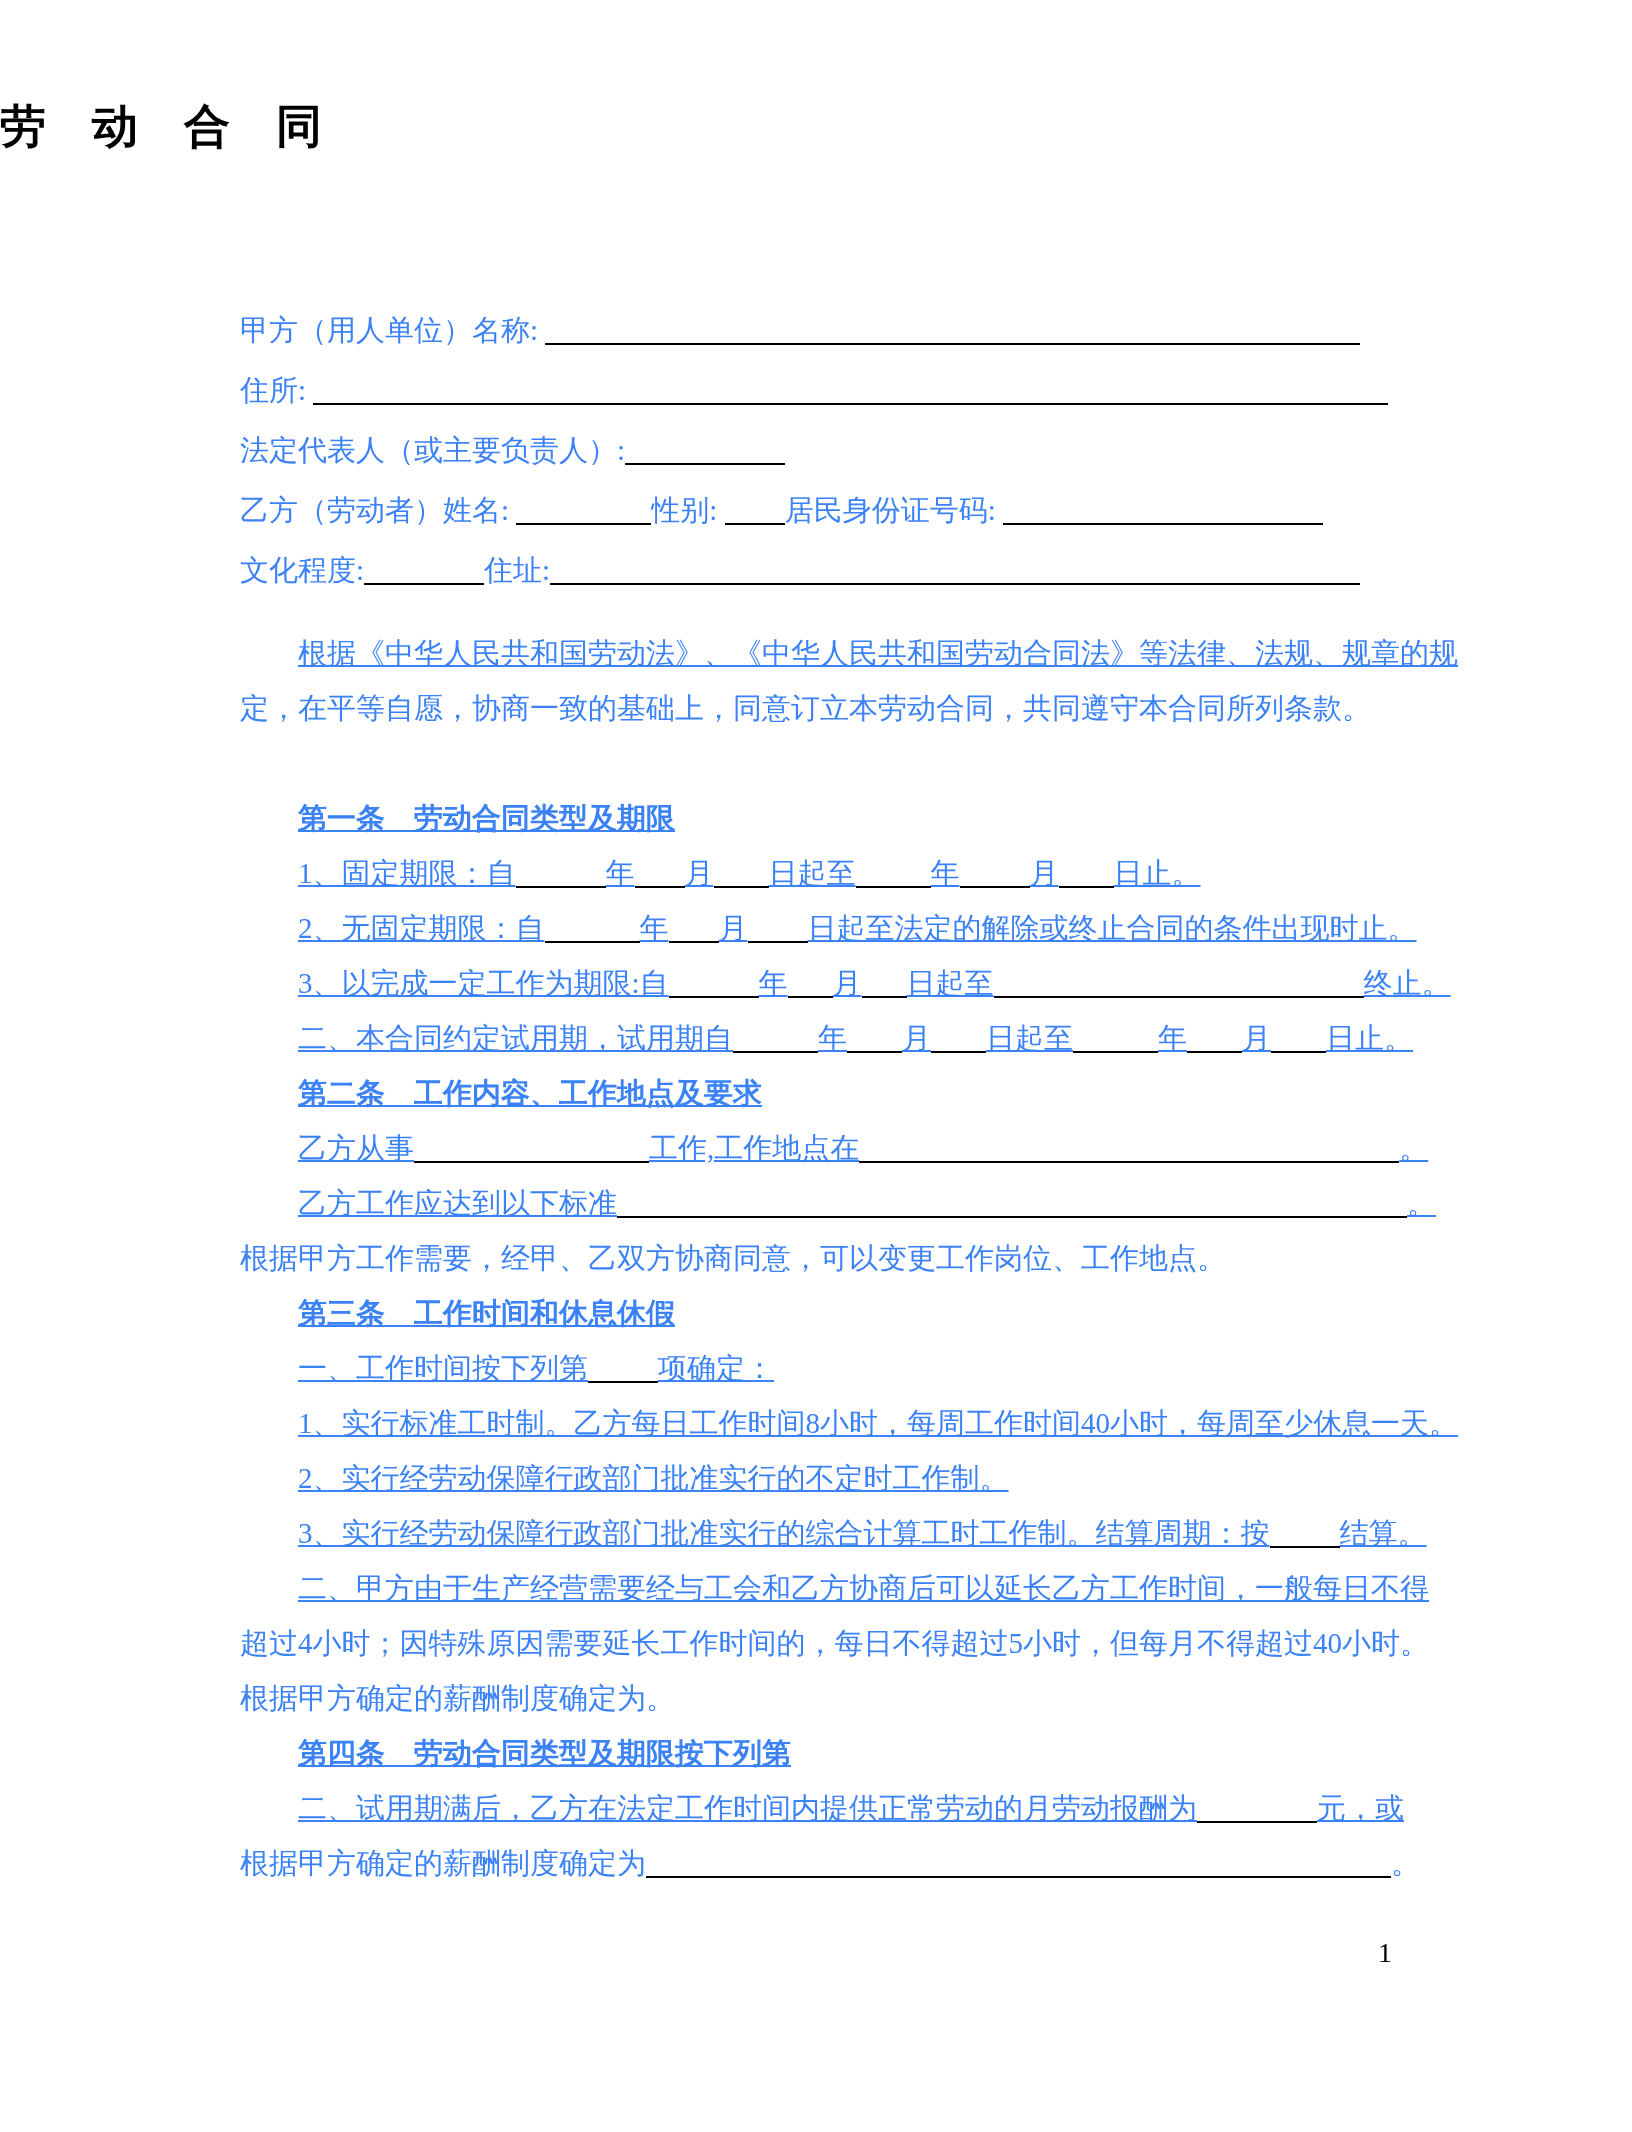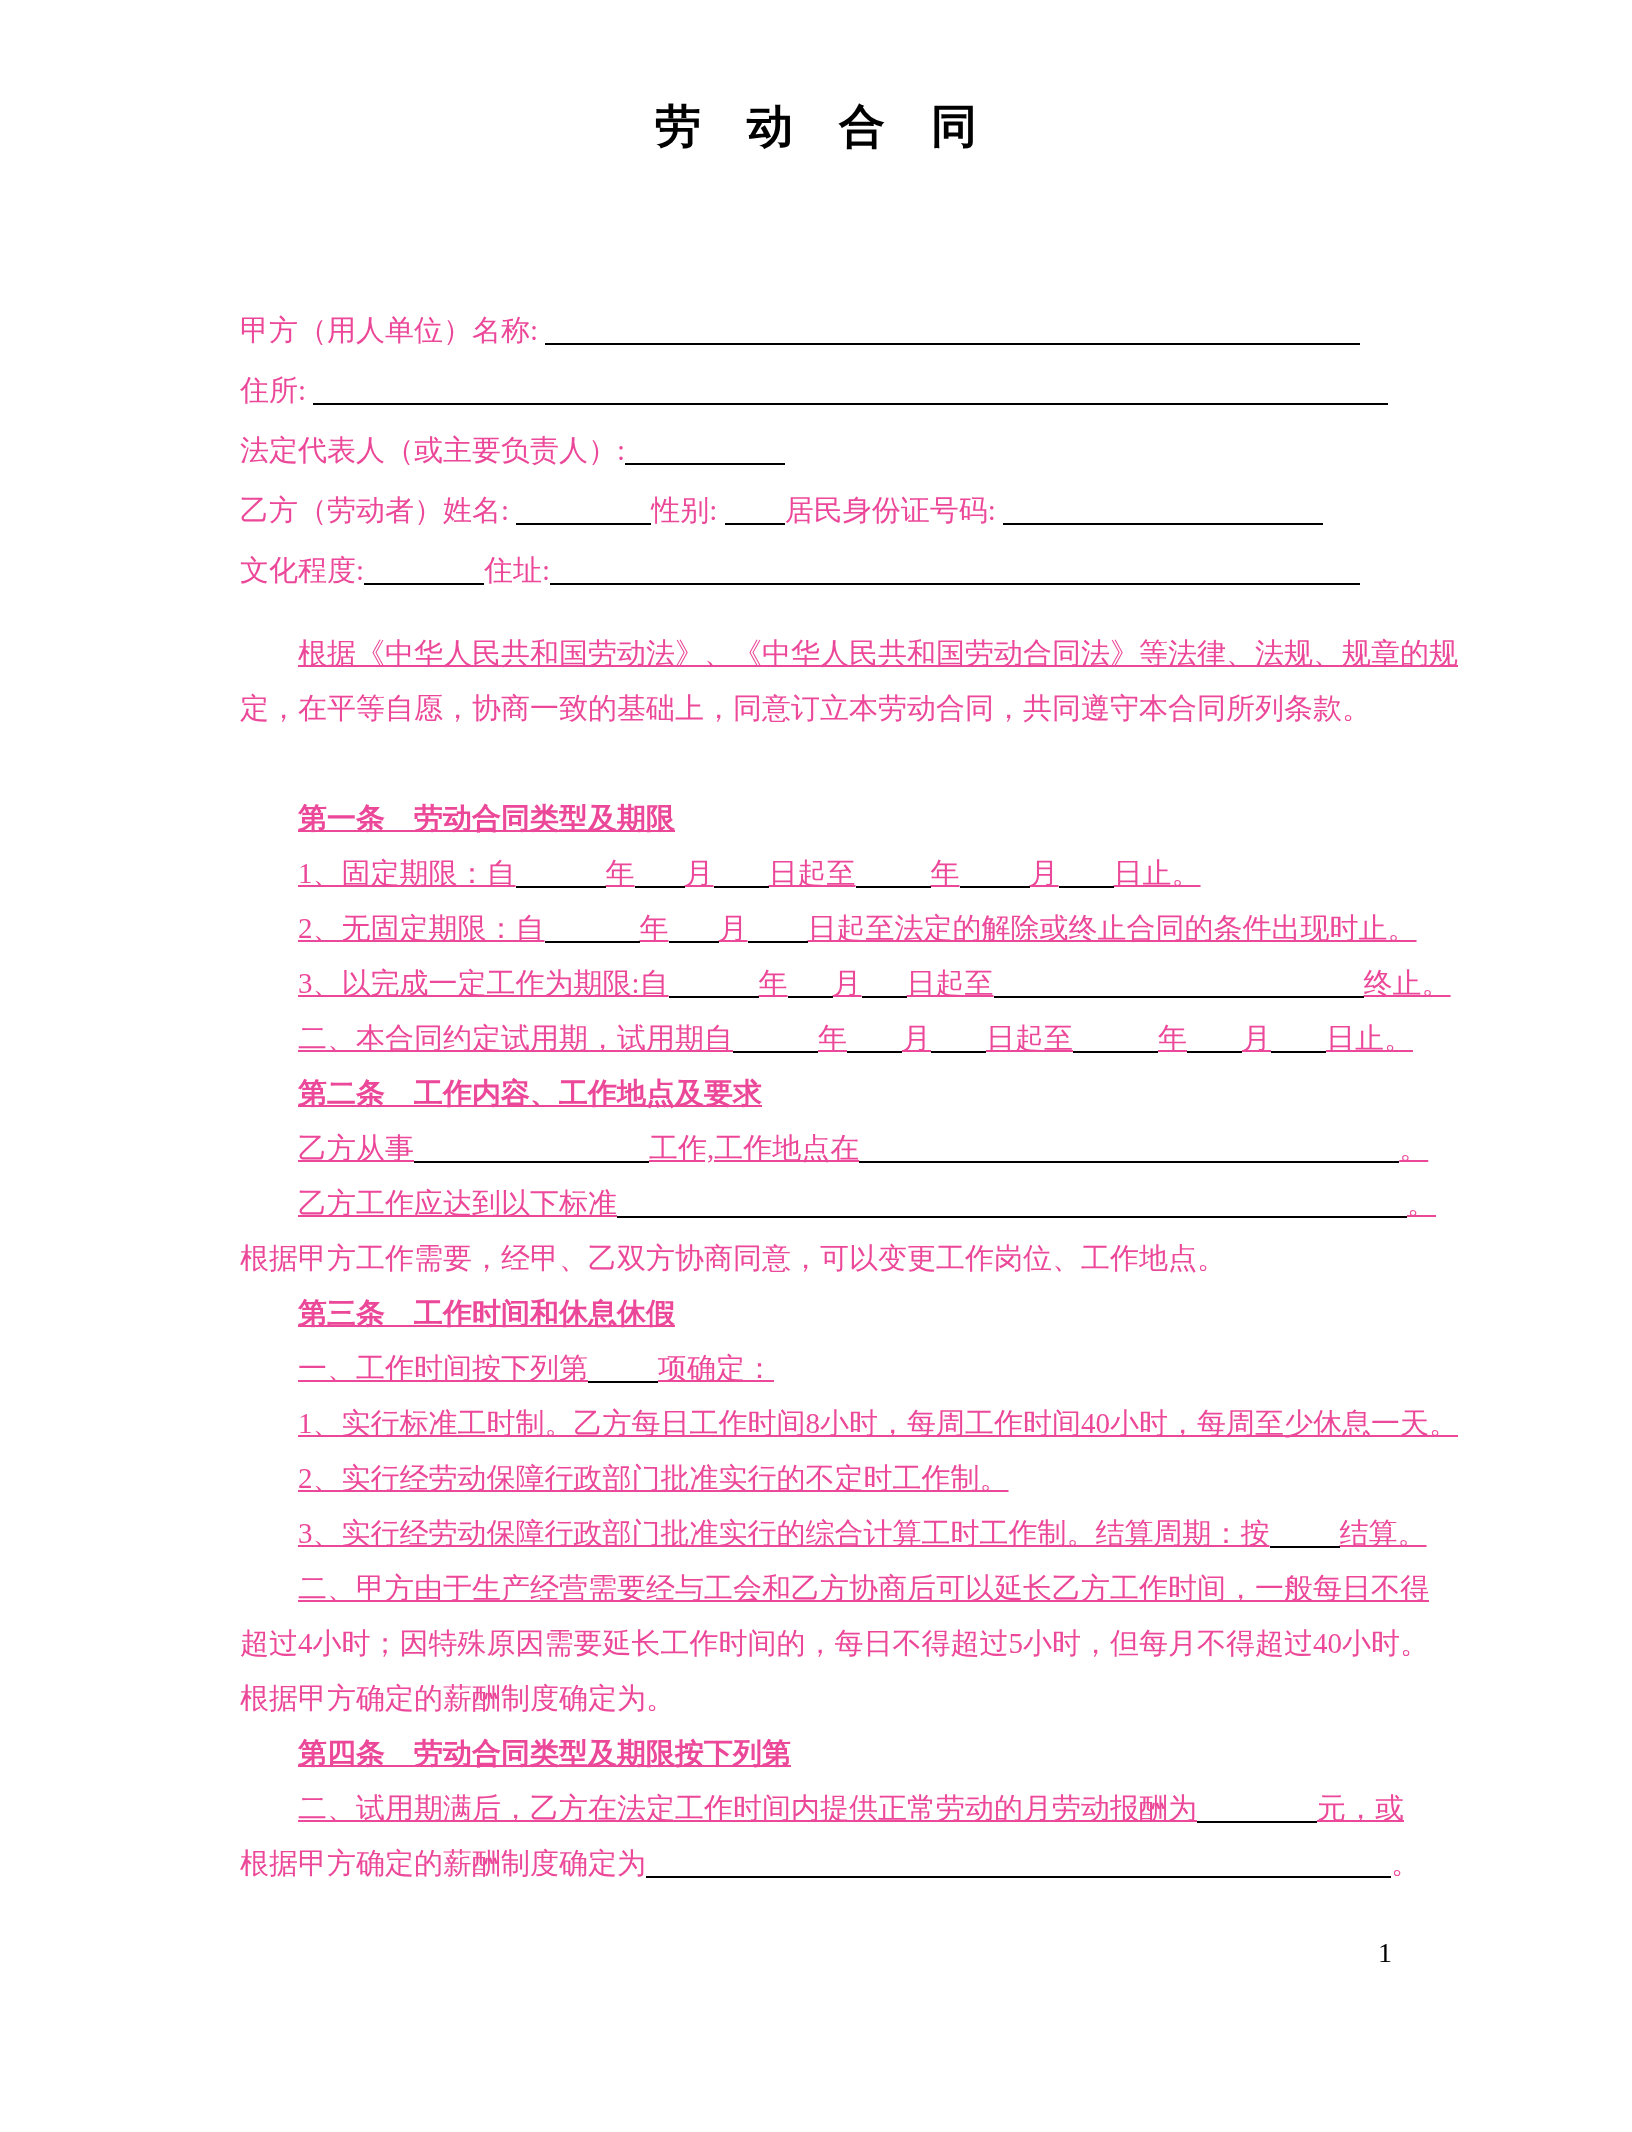--- a/index.html
+++ b/index.html
@@ -2,27 +2,27 @@
 <html><head>
 <meta charset="utf-8">
 <style>
   html,body{margin:0;padding:0;background:#fff;}
   .page{
     width:1632px;height:2132px;position:relative;background:#ffffff;
     color:#000;font-family:"Liberation Serif","DejaVu Serif",serif;
     overflow:hidden;
   }
   .title{
-    margin:0;padding-top:96px;text-align:center;
+    margin:0;padding-top:96px;text-align:left;
     font-size:46px;font-weight:bold;line-height:62px;color:#000;
   }
   .content{padding:0 172px 0 240px;}
   .line{
     font-size:29px;line-height:55px;height:55px;
-    white-space:pre;color:#ec4899;
+    white-space:pre;color:#3b82f6;
   }
   .party{line-height:60px;height:60px;}
   .first-party{margin-top:142px;}
   .intro-start{margin-top:26px;}
   .gap{height:55px;}
   .indent{padding-left:58px;text-decoration:underline;}
   .heading{
     font-weight:bold;
     font-family:"Liberation Sans","DejaVu Sans",sans-serif;
   }

